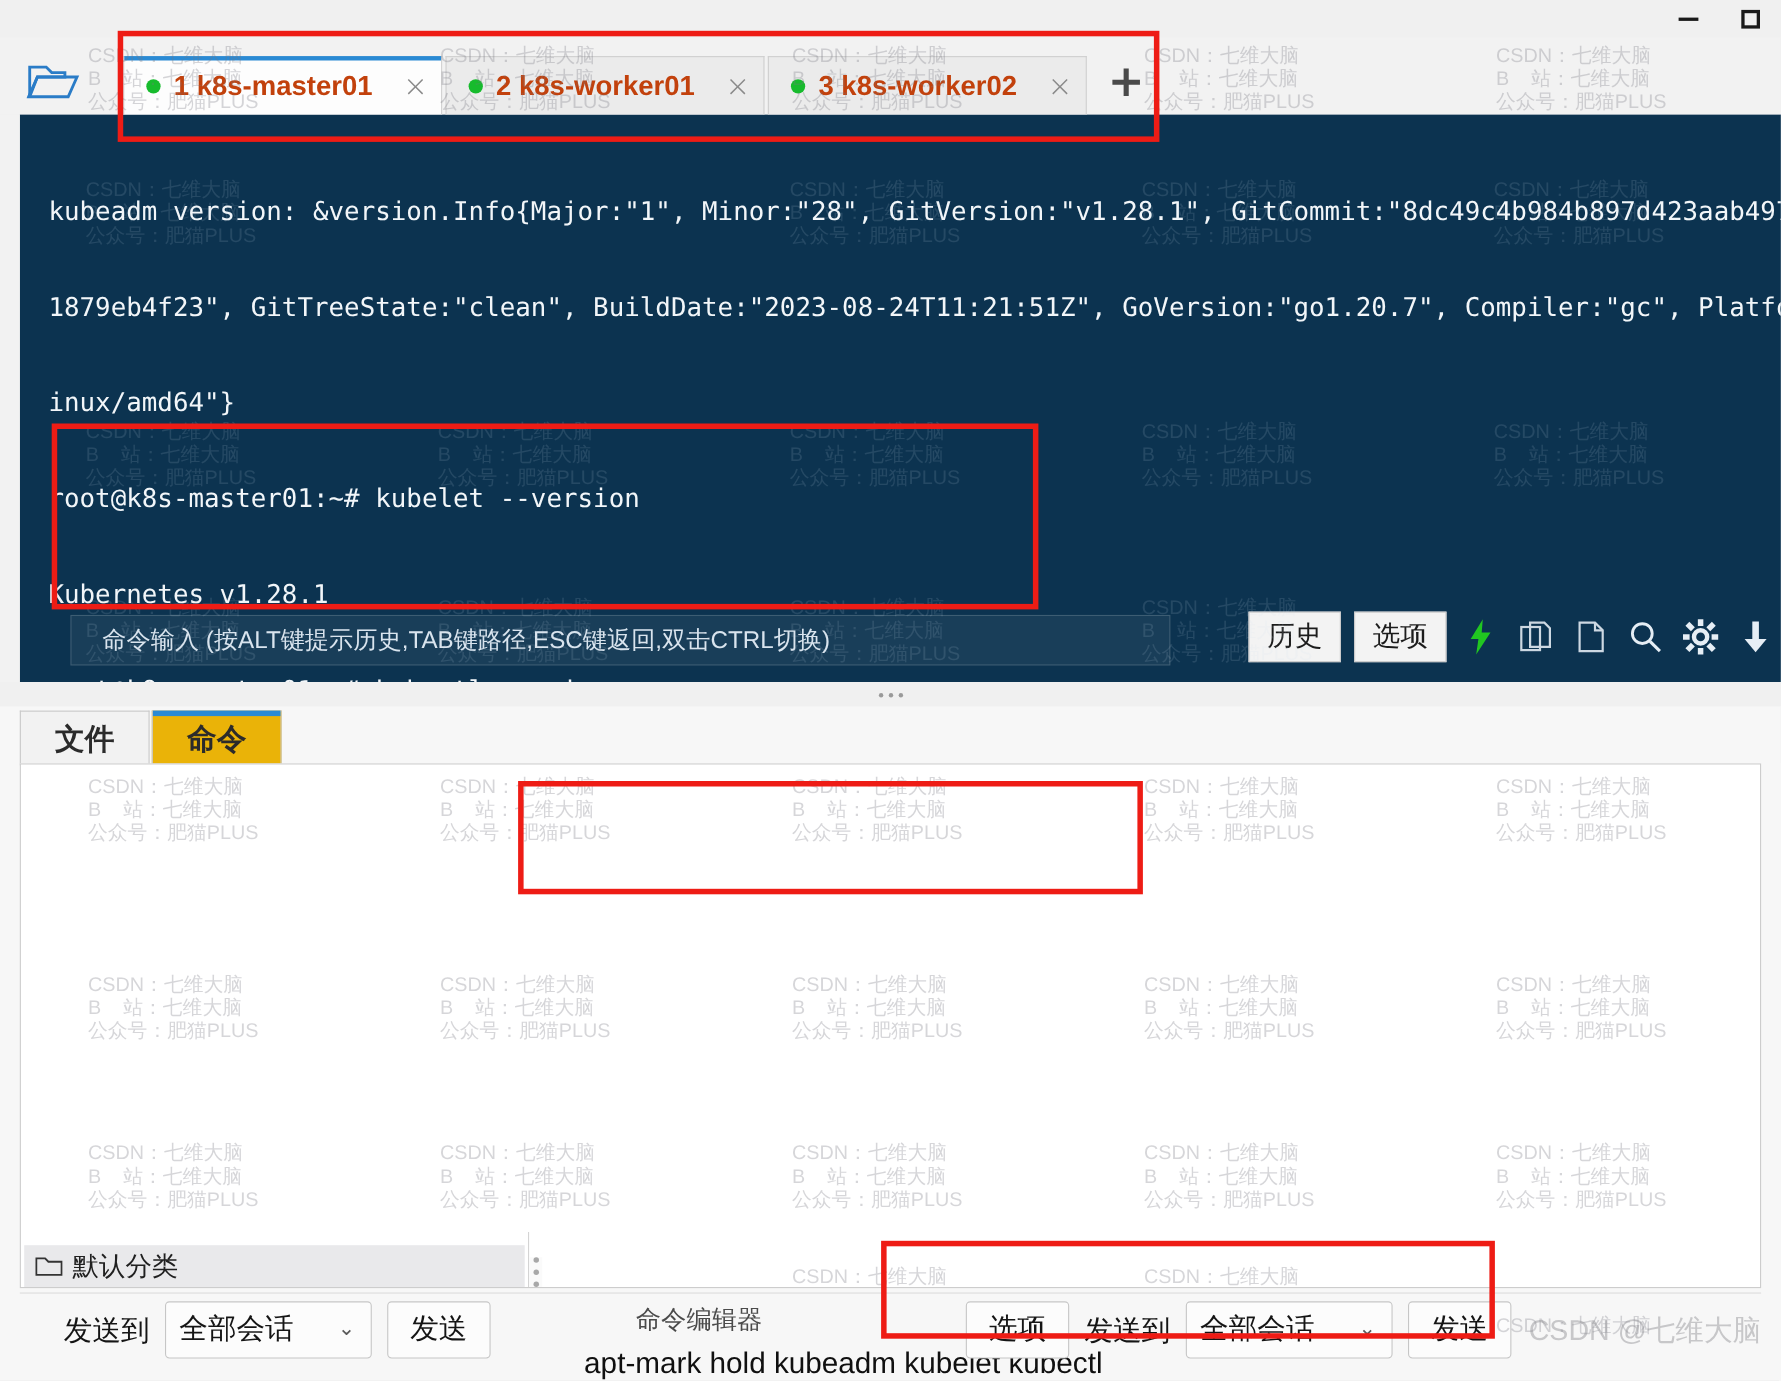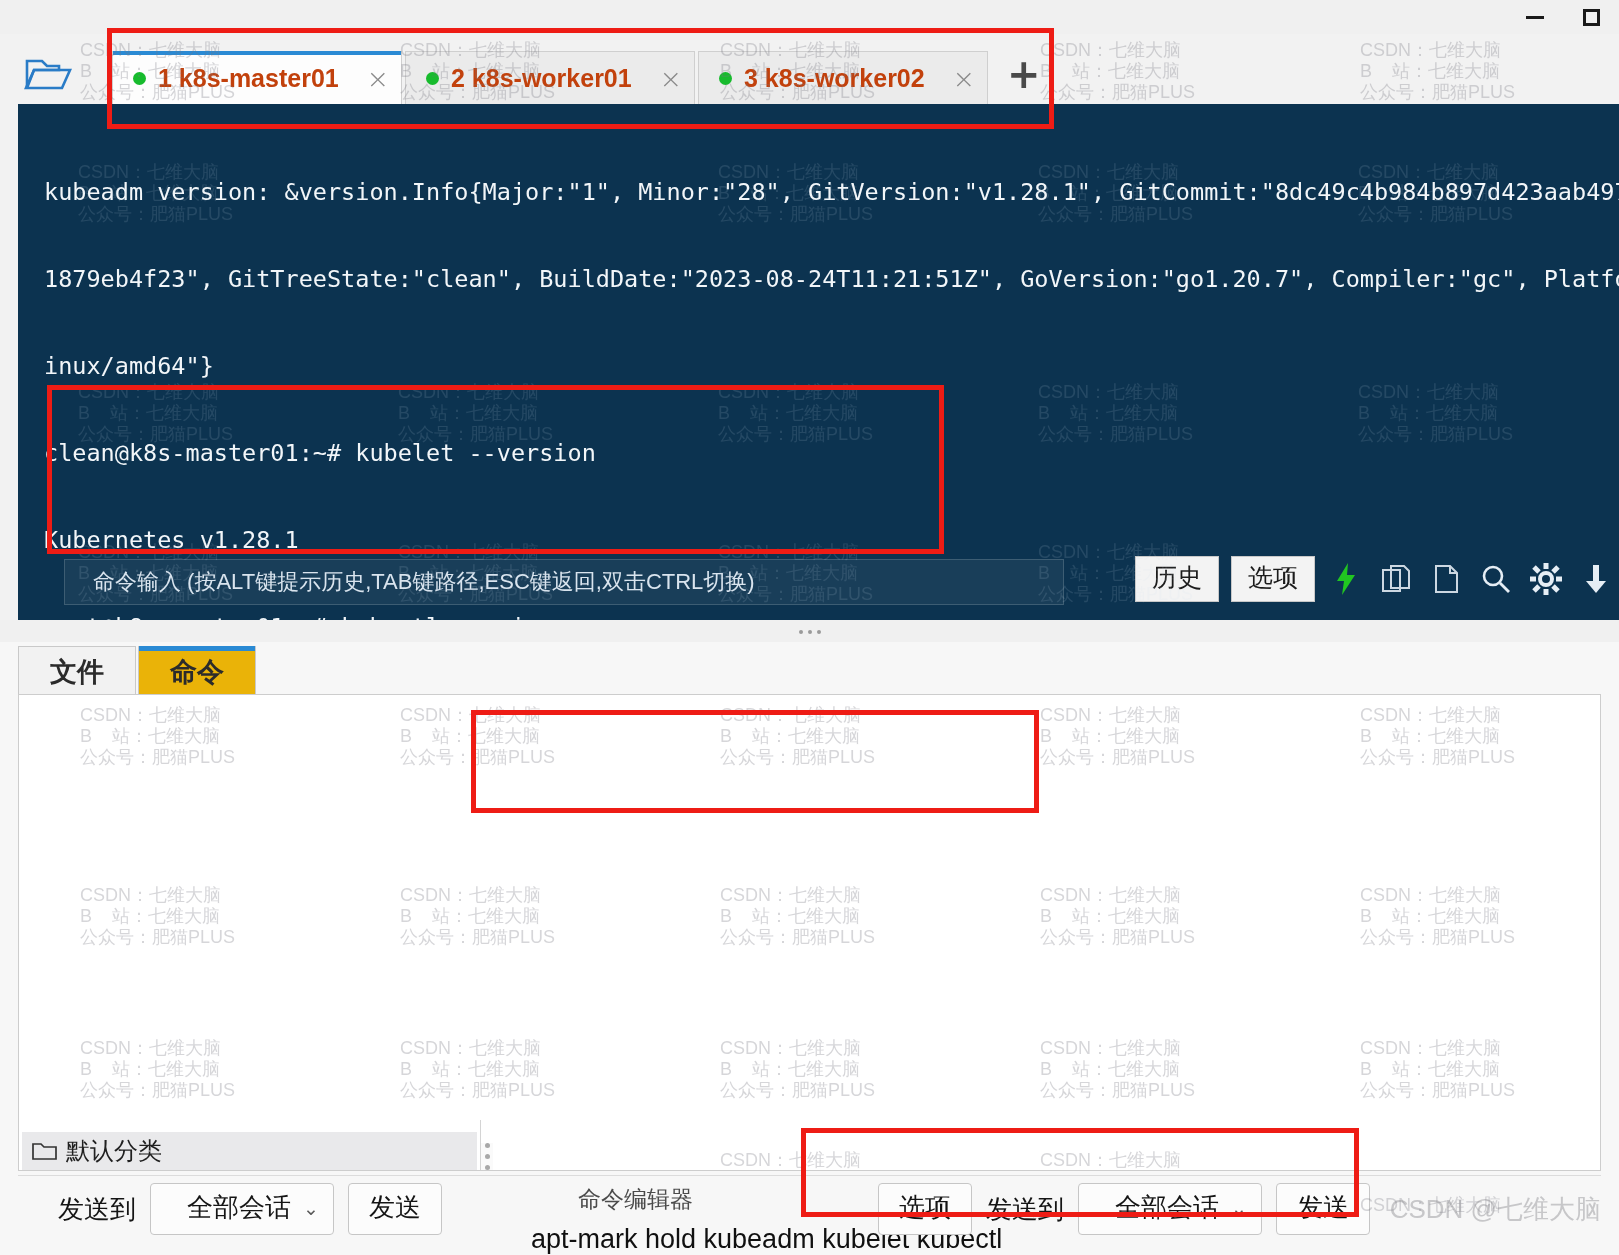--- a/index.html
+++ b/index.html
@@ -209,22 +209,22 @@
   }
   .flabel { font-size: 26px; color: #151515; }
   .fbtn {
     border: 1px solid #c6c6c6; background: #fcfcfc; border-radius: 4px;
     font-size: 26px; color: #151515;
     padding: 6px 20px 9px 20px;
   }
   .fsel {
     border: 1px solid #c6c6c6; background: #fcfcfc; border-radius: 4px;
     font-size: 26px; color: #151515;
-    padding: 6px 14px 9px 36px;
-    display: flex; align-items: center; gap: 12px; min-width: 170px;
+    padding: 6px 14px 9px 12px;
+    display: flex; align-items: center; gap: 40px; min-width: 170px;
   }
   .fsel .chev { color: #5a5a5a; font-size: 19px; font-family: "DejaVu Sans", sans-serif; }
   .foot-divider {
     position: absolute; left: 0; right: 0; top: 0; height: 1px; background: #dcdcdc;
   }
   .csdn-tag {
     position: absolute; right: 18px; bottom: 28px;
     font-size: 26px; color: rgba(140,140,145,0.45);
     z-index: 61; white-space: nowrap;
   }
@@ -281,21 +281,21 @@
     </div>
   </div>
 
   <div class="term-left-gutter"></div>
   <div class="terminal">
 
     <div class="term-body">
       <div>kubeadm version: &amp;version.Info{Major:"1", Minor:"28", GitVersion:"v1.28.1", GitCommit:"8dc49c4b984b897d423aab4971</div>
       <div>1879eb4f23", GitTreeState:"clean", BuildDate:"2023-08-24T11:21:51Z", GoVersion:"go1.20.7", Compiler:"gc", Platfo</div>
       <div>inux/amd64"}</div>
-      <div>clean@k8s-master01:~# kubelet --version</div>
+      <div>root@k8s-master01:~# kubelet --version</div>
       <div>Kubernetes v1.28.1</div>
       <div>root@k8s-master01:~# kubectl version</div>
       
       
       
       
       
       
       
       

